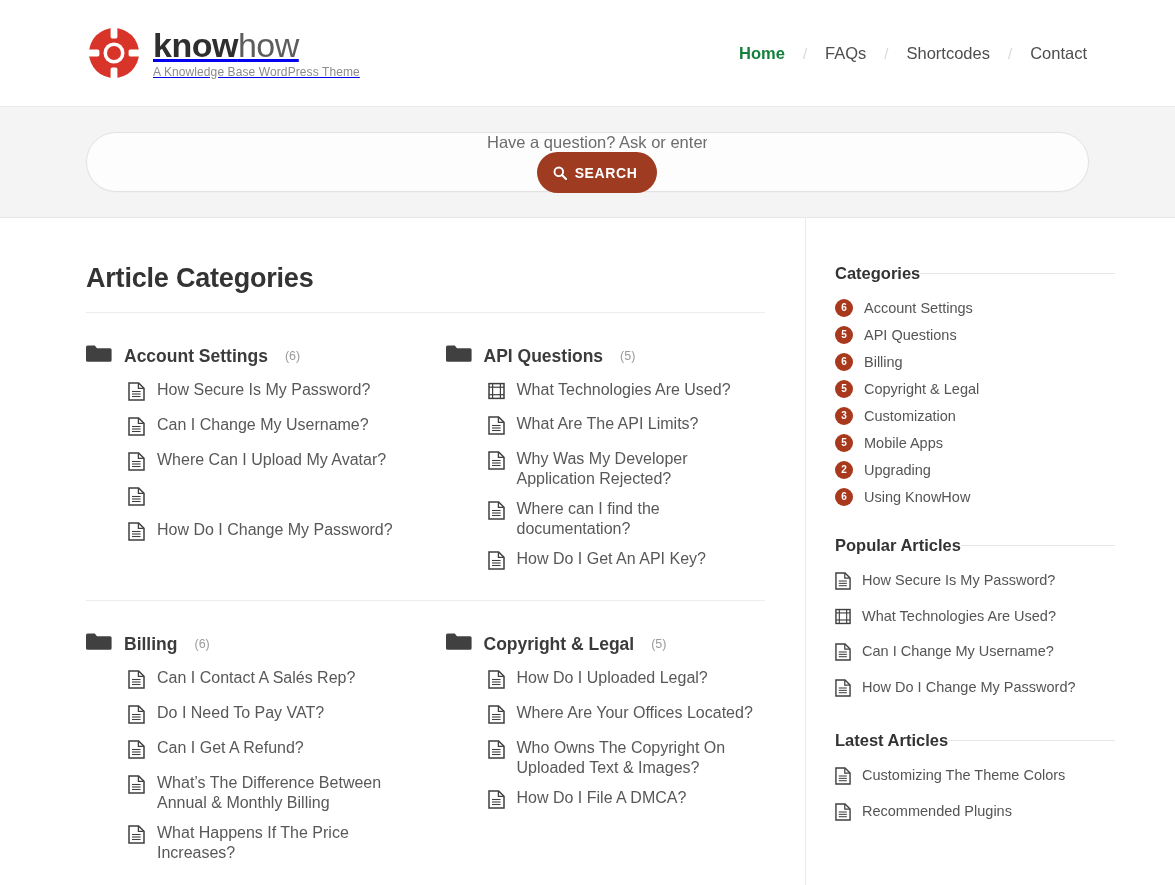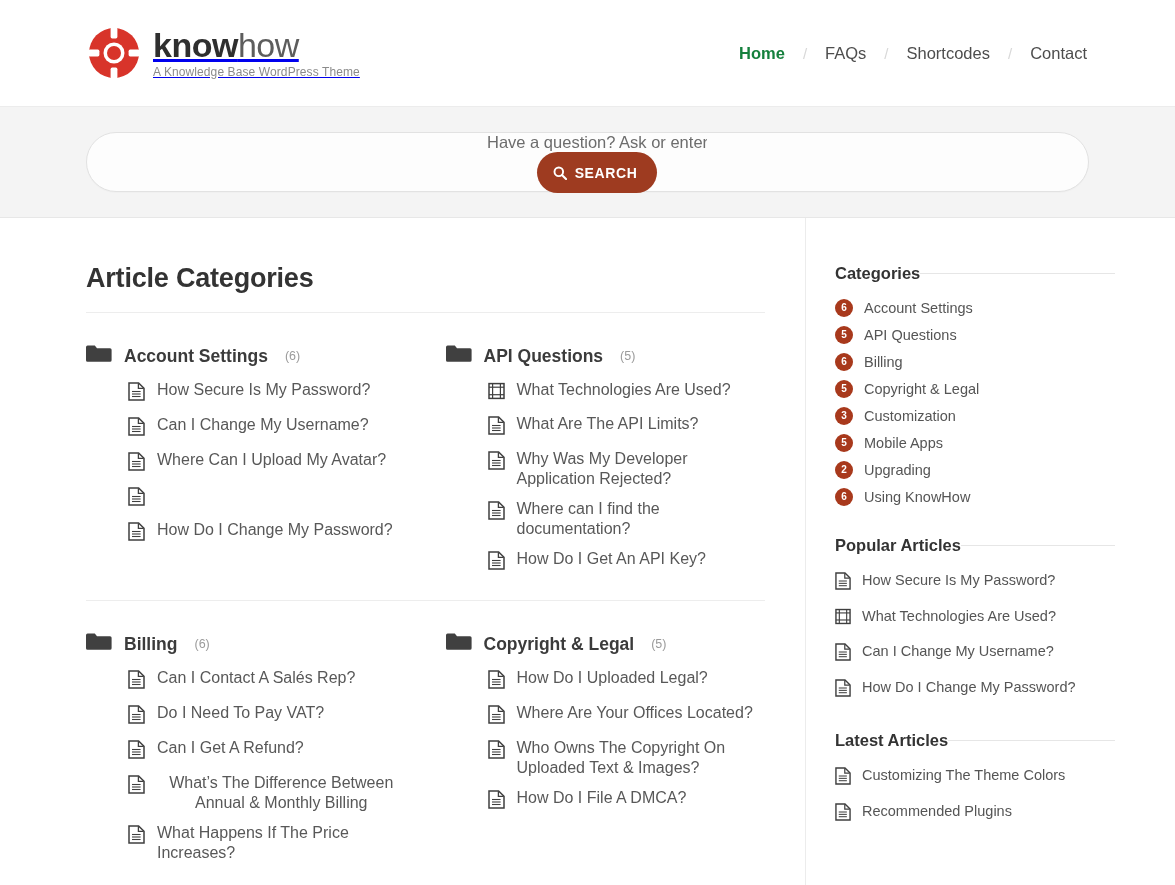--- a/index.html
+++ b/index.html
@@ -427,21 +427,21 @@
               <svg width="17" height="19" viewBox="0 0 17 19">
                   <path d="M1 1h9.6L16 6.3V18H1Z" fill="#fff" stroke="#3f3f3f" stroke-width="1.5"></path>
                   <path d="M10.4 1.2v5.2H15.6" fill="none" stroke="#3f3f3f" stroke-width="1.3"></path>
                   <g stroke="#3f3f3f" stroke-width="1.1">
                     <line x1="4" y1="9.5" x2="12.6" y2="9.5"></line>
                     <line x1="4" y1="12" x2="12.6" y2="12"></line>
                     <line x1="4" y1="14.5" x2="12.6" y2="14.5"></line>
                   </g>
                 </svg>
             </span>
-            <a href="#" style="max-width:300px;text-align:center;">What’s The Difference Between Annual &amp; Monthly Billing</a>
+            <a href="#" style="max-width:300px;">What’s The Difference Between Annual &amp; Monthly Billing</a>
           </li>
           <li class="art-item">
             <span class="doc-ico">
               <svg width="17" height="19" viewBox="0 0 17 19">
                   <path d="M1 1h9.6L16 6.3V18H1Z" fill="#fff" stroke="#3f3f3f" stroke-width="1.5"></path>
                   <path d="M10.4 1.2v5.2H15.6" fill="none" stroke="#3f3f3f" stroke-width="1.3"></path>
                   <g stroke="#3f3f3f" stroke-width="1.1">
                     <line x1="4" y1="9.5" x2="12.6" y2="9.5"></line>
                     <line x1="4" y1="12" x2="12.6" y2="12"></line>
                     <line x1="4" y1="14.5" x2="12.6" y2="14.5"></line>

